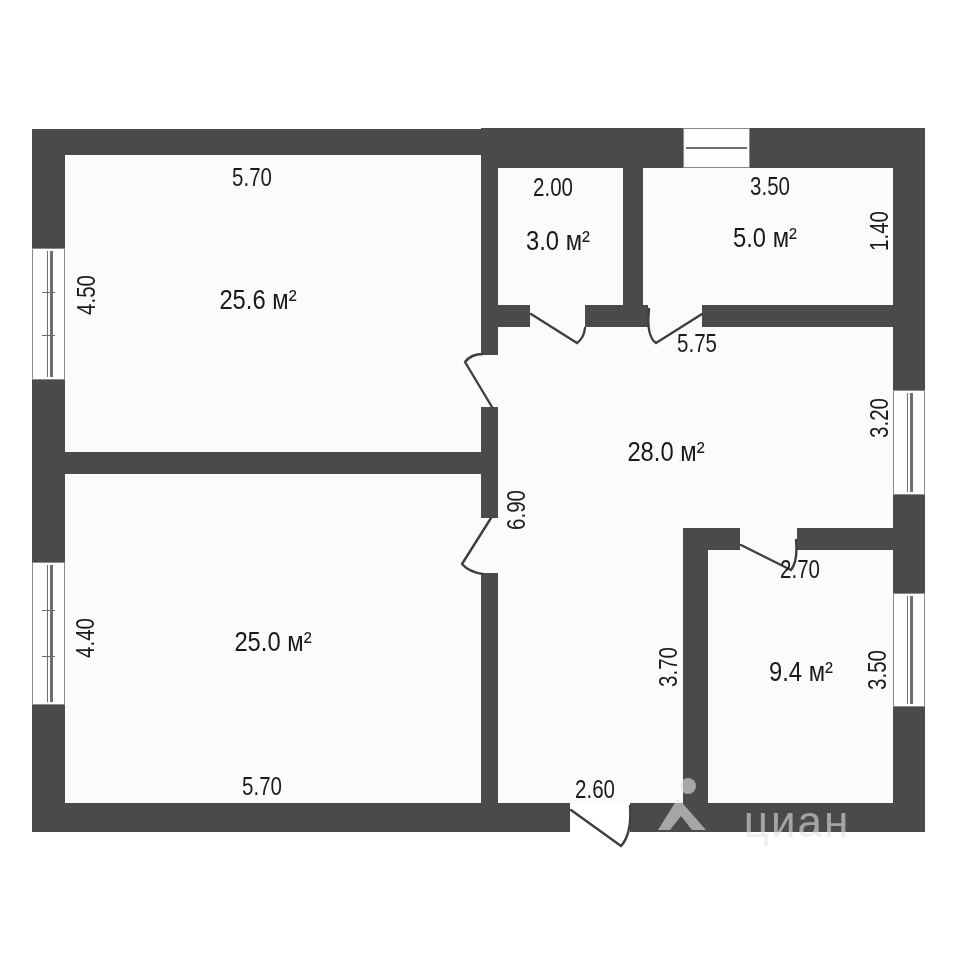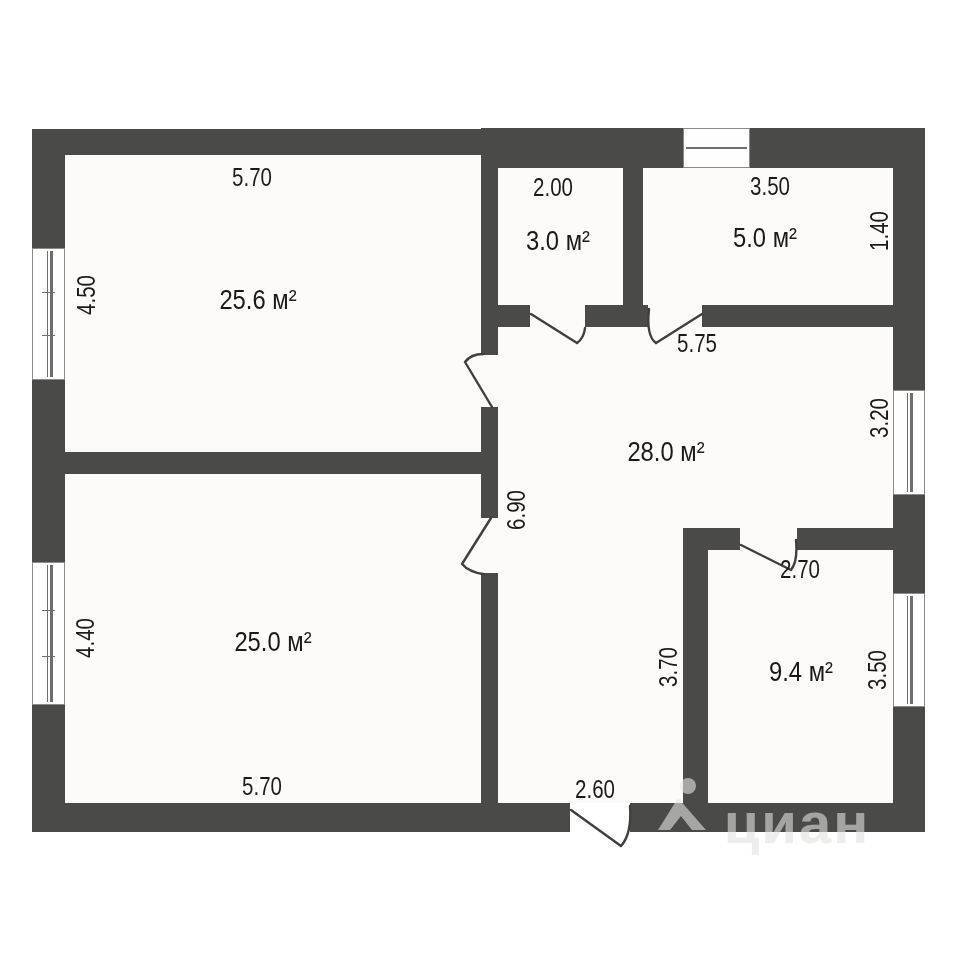--- a/index.html
+++ b/index.html
@@ -23,21 +23,21 @@
     position:absolute;color:#191919;font-size:28px;line-height:1;white-space:nowrap;
     transform:translate(-50%,-50%) scaleX(0.85);z-index:5;
   }
   .wm-etagi{
     position:absolute;left:480px;top:469px;transform:translate(-50%,-50%);
     font-size:88px;font-weight:bold;letter-spacing:-2px;color:rgba(222,222,220,0.62);
     z-index:6;pointer-events:none;
   }
   .wm-cian{
     position:absolute;left:797px;top:822px;transform:translate(-50%,-50%);
-    font-size:58px;font-weight:bold;letter-spacing:2px;color:rgba(225,225,224,0.60);
+    font-size:44px;font-weight:normal;letter-spacing:2px;color:rgba(225,225,224,0.60);
     z-index:6;pointer-events:none;
   }
   .wm-cian-logo{position:absolute;left:652px;top:772px;z-index:6;pointer-events:none;}
 </style>
 </head>
 <body>
 
 <div class="canvas">
 
   <div class="inner-fill"></div>

